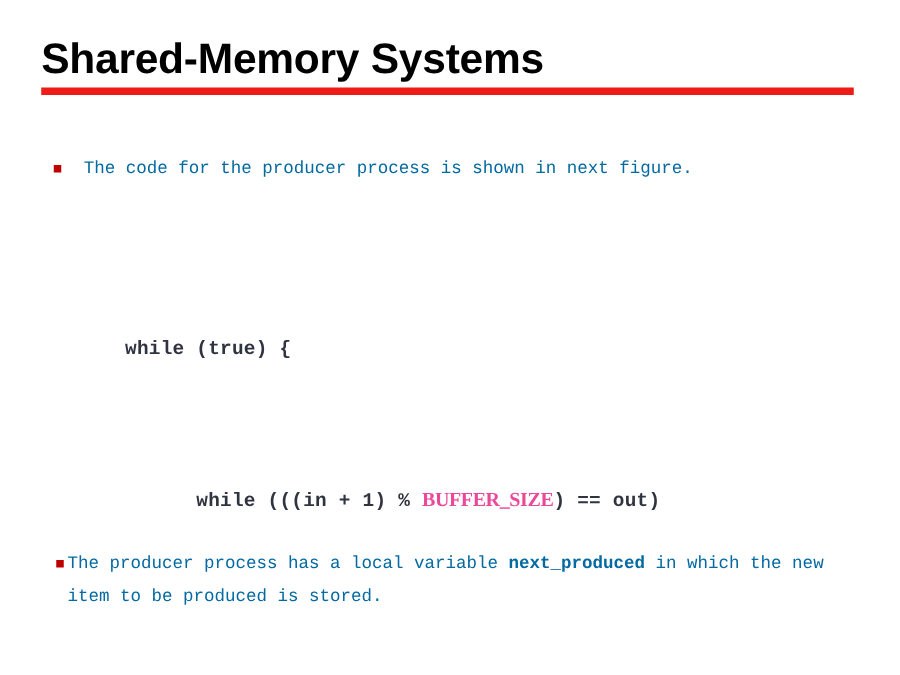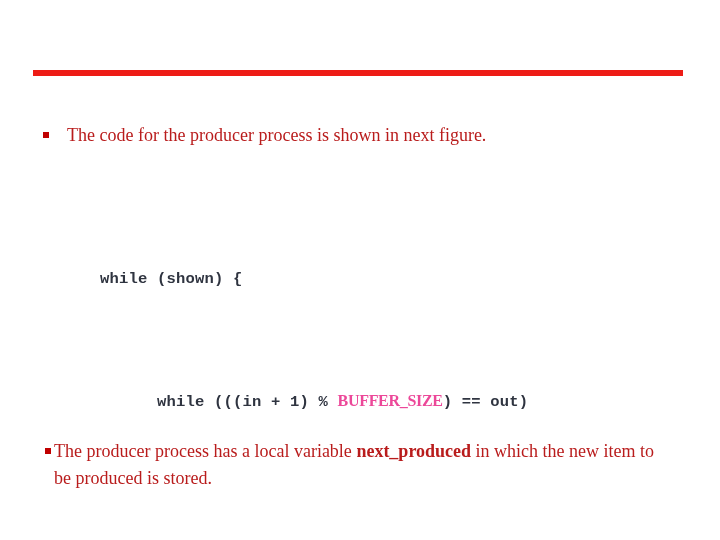--- a/index.html
+++ b/index.html
@@ -60,24 +60,24 @@
     display: flex;
     justify-content: center;
   }
   .bullet-marker .dot {
     display: block;
     width: 6px;
     height: 6px;
     background: #C00000;
   }
   .bullet-text {
-    font-family: Liberation Serif, serif;
-    font-size: 18px;
+    font-family: Liberation Mono, monospace;
+    font-size: 14px;
     line-height: 27px;
-    color: #b91c1c;
+    color: #0369a1;
   }
   .bullet-text b { font-weight: bold; }
 
   #bullet-one {
     left: 42px;
     top: 122px;
     width: 640px;
   }
   #bullet-one .bullet-text {
     margin-left: 17px;
@@ -117,32 +117,35 @@
     font-size: 16px;
     letter-spacing: -0.3px;
     color: #ec4899;
   }
 </style>
 </head>
 <body>
 
 <div class="slide">
 
+  <div class="title-block">
+    <div class="slide-title">Shared-Memory Systems</div>
+  </div>
   <div class="title-rule"></div>
 
   <div class="bullet-row" id="bullet-one">
     <span class="bullet-marker">
       <span class="dot"></span>
     </span>
     <span class="bullet-text">The code for the producer process is shown in next figure.</span>
   </div>
 
   <div class="code-figure">
     <div class="code-gap"></div>
-    <div class="code-line"><span>while (shown) {</span></div>
+    <div class="code-line"><span>while (true) {</span></div>
     <div class="code-gap"></div>
     <div class="code-line">      <span>while (((in + 1) % </span><span class="ident-serif">BUFFER_SIZE</span><span>) == out)</span></div>
     
     
     
     
     
   </div>
 
   <div class="bullet-row" id="bullet-two">

